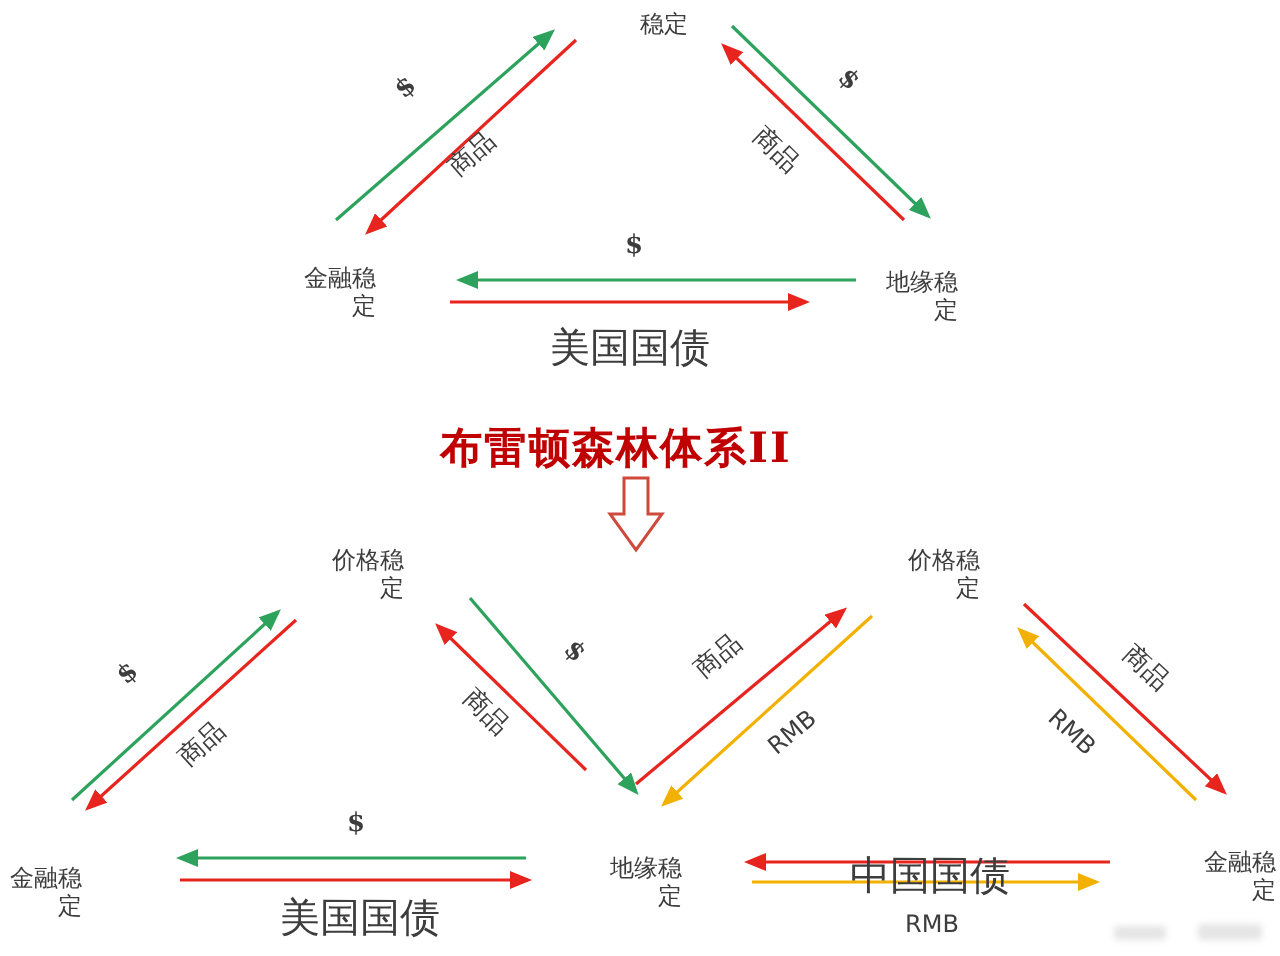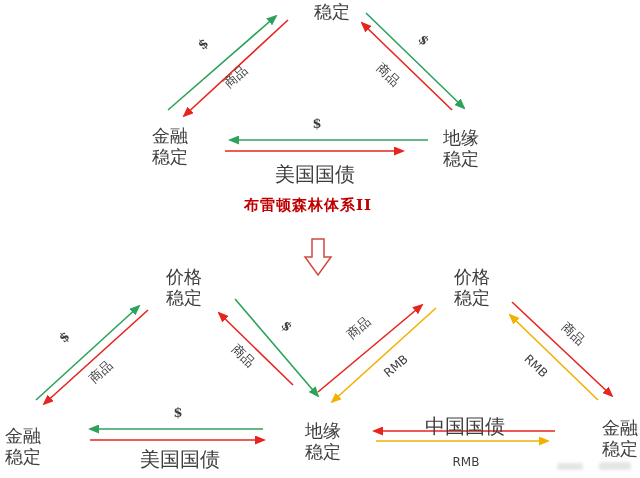--- a/index.html
+++ b/index.html
@@ -16,33 +16,34 @@
     transform:translate(-50%,-50%);
     color:#3d3d3d;
     white-space:nowrap;
     font-size:13px;
   }
   .rot{transform:translate(-50%,-50%) rotate(var(--r));}
   .vtx{
     width:36px;
     white-space:normal;
     word-break:break-all;
-    text-align:left;
+    text-align:right;
     line-height:1.18;
-    font-size:18px;
+    font-size:12px;
   }
   .edge-cn{font-size:13px;}
   .dollar{font-size:13px;font-weight:bold;}
   .rmb{font-family:"DejaVu Sans", sans-serif;font-size:12px;}
   .bond{font-size:20px;}
   .heading{
-    font-size:15px;
+    font-size:21px;
     font-weight:bold;
     color:#c00000;
     letter-spacing:1px;
+    margin-top:19px;
   }
   .smudge{
     position:absolute;
     background:#9a9a9a;
     opacity:0.25;
     filter:blur(1.5px);
     border-radius:2px;
   }
 </style>
 </head>
@@ -112,19 +113,19 @@
 
   <div class="lbl vtx" style="left:323px;top:441px;">地缘稳定</div>
 
   <div class="lbl vtx" style="left:472px;top:287px;">价格稳定</div>
   <div class="lbl vtx" style="left:620px;top:438px;">金融稳定</div>
 
   <div class="lbl rot edge-cn" style="left:359px;top:328px;--r:-40deg;">商品</div>
   <div class="lbl rot rmb" style="left:396px;top:366px;--r:-40deg;">RMB</div>
   <div class="lbl rot edge-cn" style="left:573px;top:334px;--r:43deg;">商品</div>
   <div class="lbl rot rmb" style="left:536px;top:366px;--r:43deg;">RMB</div>
-  <div class="lbl bond" style="left:465px;top:426px;">中国国债</div>
+  <div class="lbl bond" style="left:465px;top:438px;">中国国债</div>
   <div class="lbl rmb" style="left:466px;top:462px;">RMB</div>
 
   <div class="smudge" style="left:557px;top:463px;width:26px;height:7px;"></div>
   <div class="smudge" style="left:599px;top:462px;width:32px;height:8px;"></div>
 
 </div>
 
 </body></html>

